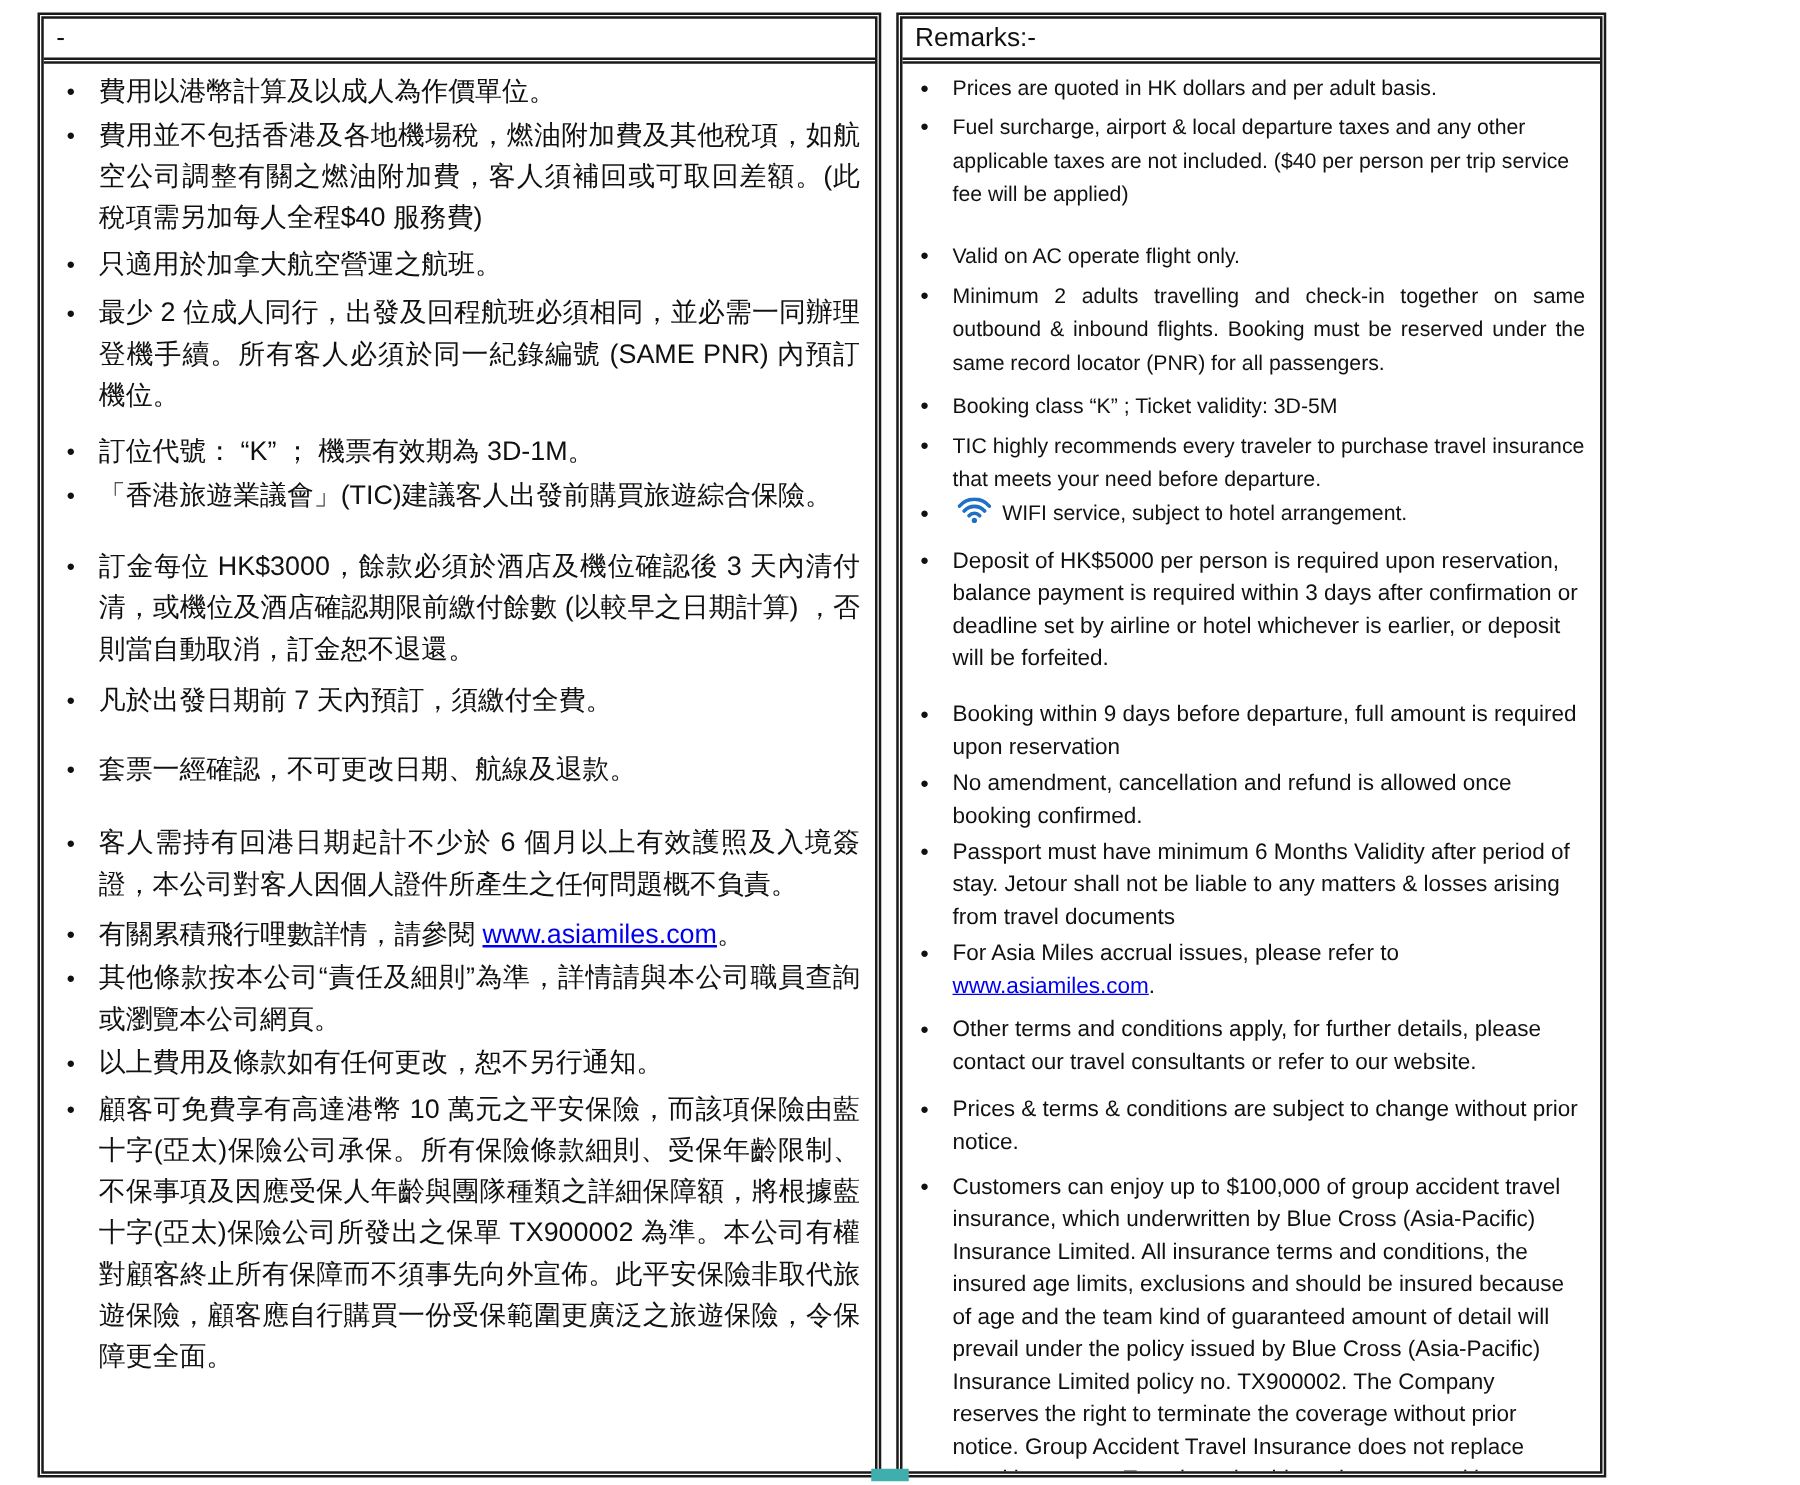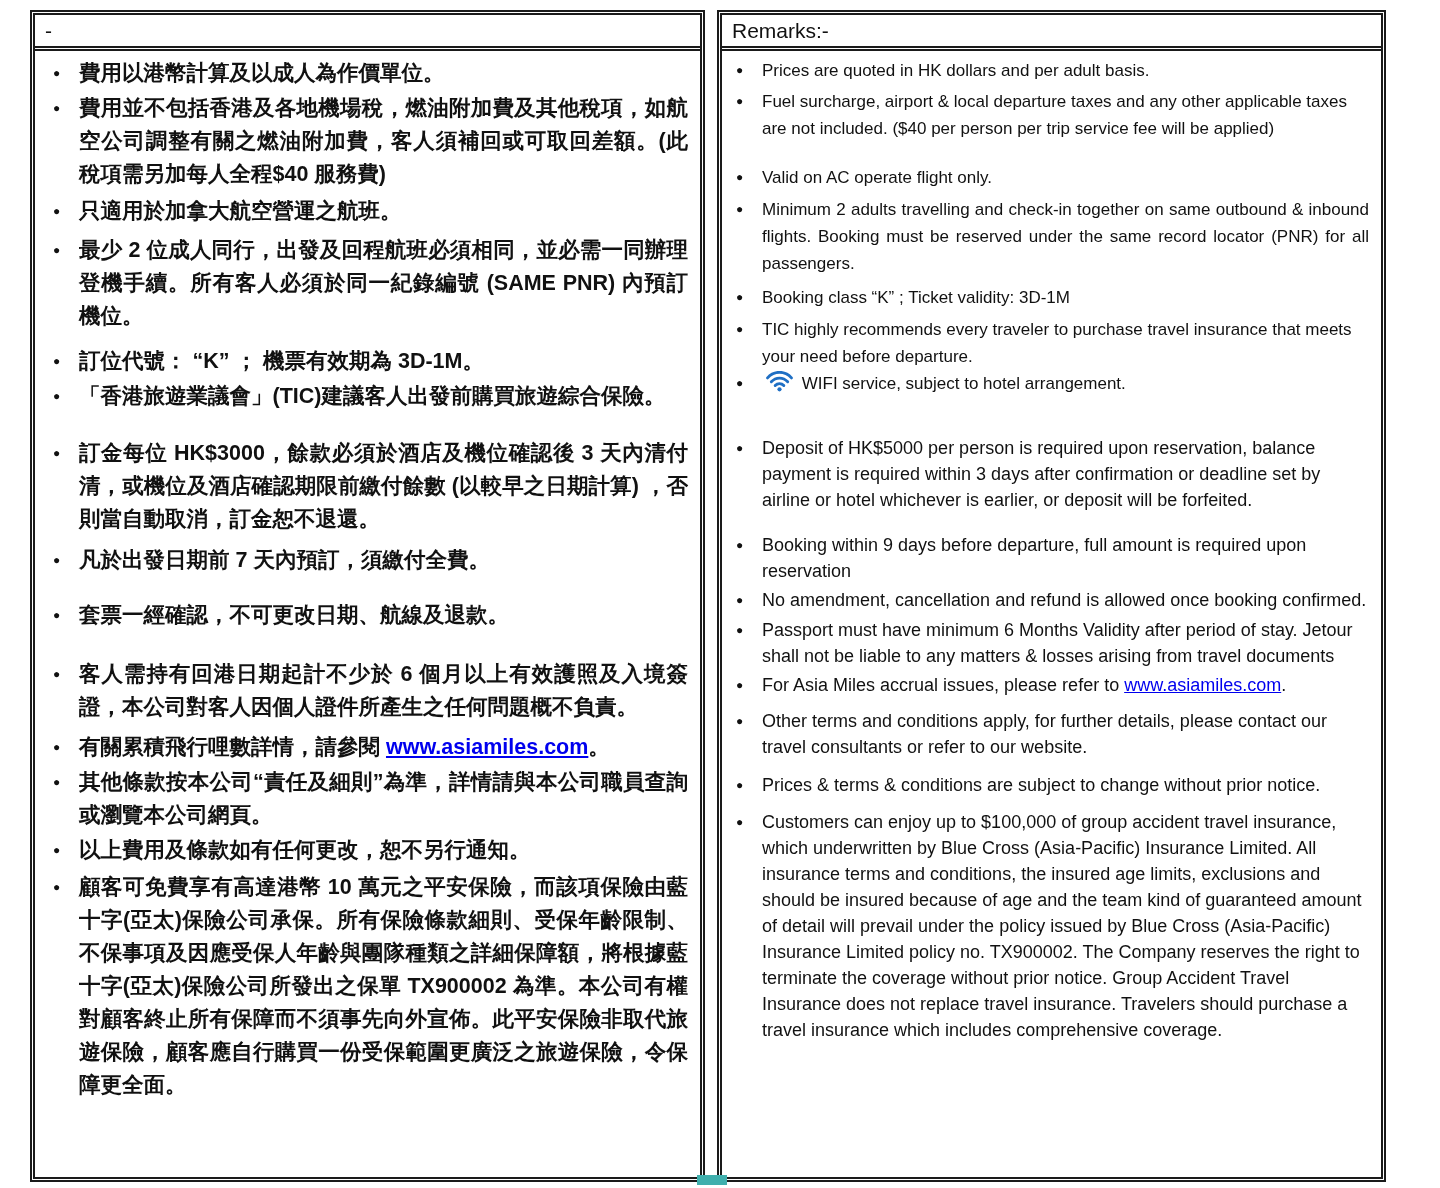--- a/index.html
+++ b/index.html
@@ -10,41 +10,41 @@
     color:#111;
   }
   .tbl {
     position:absolute; top:10px;
     border:5px double #1a1a1a;
     background:#fff;
     display:flex; flex-direction:column;
     z-index:2;
   }
   #left-table  { left:30px;  width:675px; height:1172px; }
-  #right-table { left:717px; width:669px; height:1172px; }
+  #right-table { left:717px; width:568px; height:1172px; }
 
   .hdr {
     flex:0 0 36px; display:flex; align-items:center;
     padding:2px 10px; font-size:21px;
     border-bottom:5px double #1a1a1a;
     white-space:nowrap; overflow:hidden;
   }
   .hdr.mid { border-top:5px double #1a1a1a; flex:0 0 46px; }
 
   .list { overflow:hidden; }
   .list.sec1 { flex:0 0 380px; }
   .list.sec2 { flex:1 1 auto; }
 
   .item { display:flex; align-items:flex-start; }
   .bullet { flex:0 0 44px; text-align:left; padding-left:18px; font-size:12px; }
   #right-table .bullet { flex:0 0 40px; padding-left:14px; }
   .txt { flex:1 1 auto; padding-right:12px; }
 
   
-  #left-table .txt  { font-size:21.5px; line-height:33px; text-align:justify;font-weight:bold; }
+  #left-table .txt  { font-size:21.5px; line-height:33px; text-align:justify; }
   #left-table .bullet { line-height:33px; }
   
   #right-table .list.sec1 .txt { font-size:17px; line-height:27px; }
   #right-table .list.sec2 .txt { font-size:18px; line-height:26px; }
   #right-table .bullet { line-height:27px; }
 
   
   #left-remarks  .item:nth-child(1){margin-top:6px}
   #left-remarks  .item:nth-child(2){margin-top:2px}
   #left-remarks  .item:nth-child(3){margin-top:4px}
@@ -175,21 +175,21 @@
       <div class="item">
         <span class="bullet">●</span>
         <div class="txt">Valid on AC operate flight only.</div>
       </div>
       <div class="item">
         <span class="bullet">●</span>
         <div class="txt">Minimum 2 adults travelling and check-in together on same outbound &amp; inbound flights. Booking must be reserved under the same record locator (PNR) for all passengers.</div>
       </div>
       <div class="item">
         <span class="bullet">●</span>
-        <div class="txt">Booking class “K” ;  Ticket validity: 3D-1M</div>
+        <div class="txt">Booking class “K” ;  Ticket validity: 3D-5M</div>
       </div>
       <div class="item">
         <span class="bullet">●</span>
         <div class="txt">TIC highly recommends every traveler to purchase travel insurance that meets your need before departure.</div>
       </div>
       <div class="item">
         <span class="bullet">●</span>
         <div class="txt"><svg class="wifi" viewBox="0 0 24 19" width="27" height="21" aria-hidden="true">
     <path d="M1.2 6.2 C4.2 2.8 8 1.2 12 1.2 C16 1.2 19.8 2.8 22.8 6.2" stroke="currentColor" stroke-width="2.6" fill="none" stroke-linecap="round"></path>
     <path d="M4.6 9.8 C6.6 7.6 9.1 6.4 12 6.4 C14.9 6.4 17.4 7.6 19.4 9.8" stroke="currentColor" stroke-width="2.6" fill="none" stroke-linecap="round"></path>

